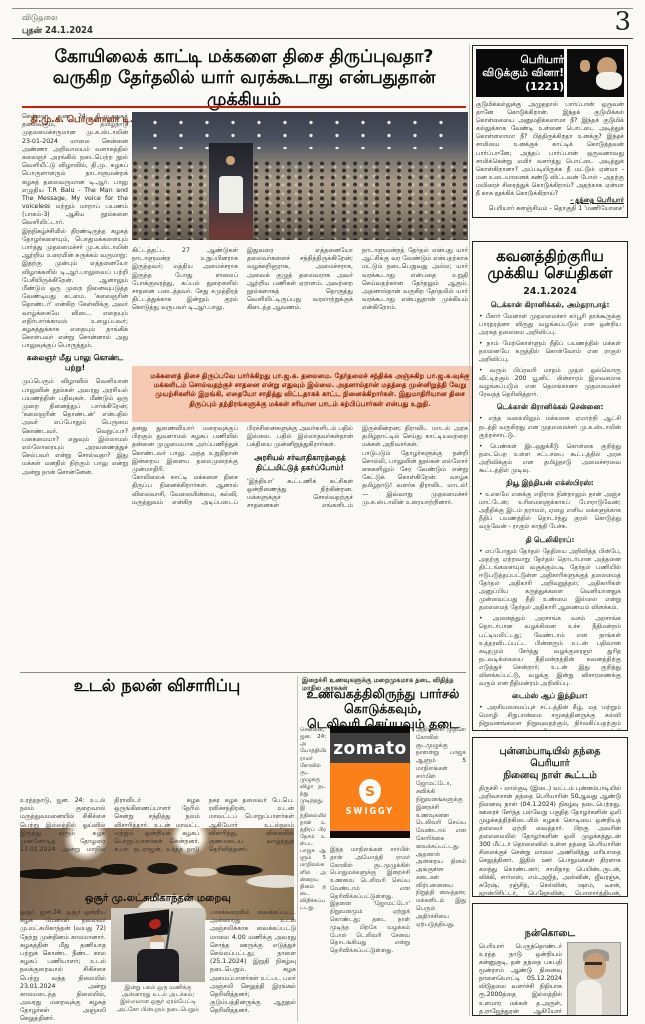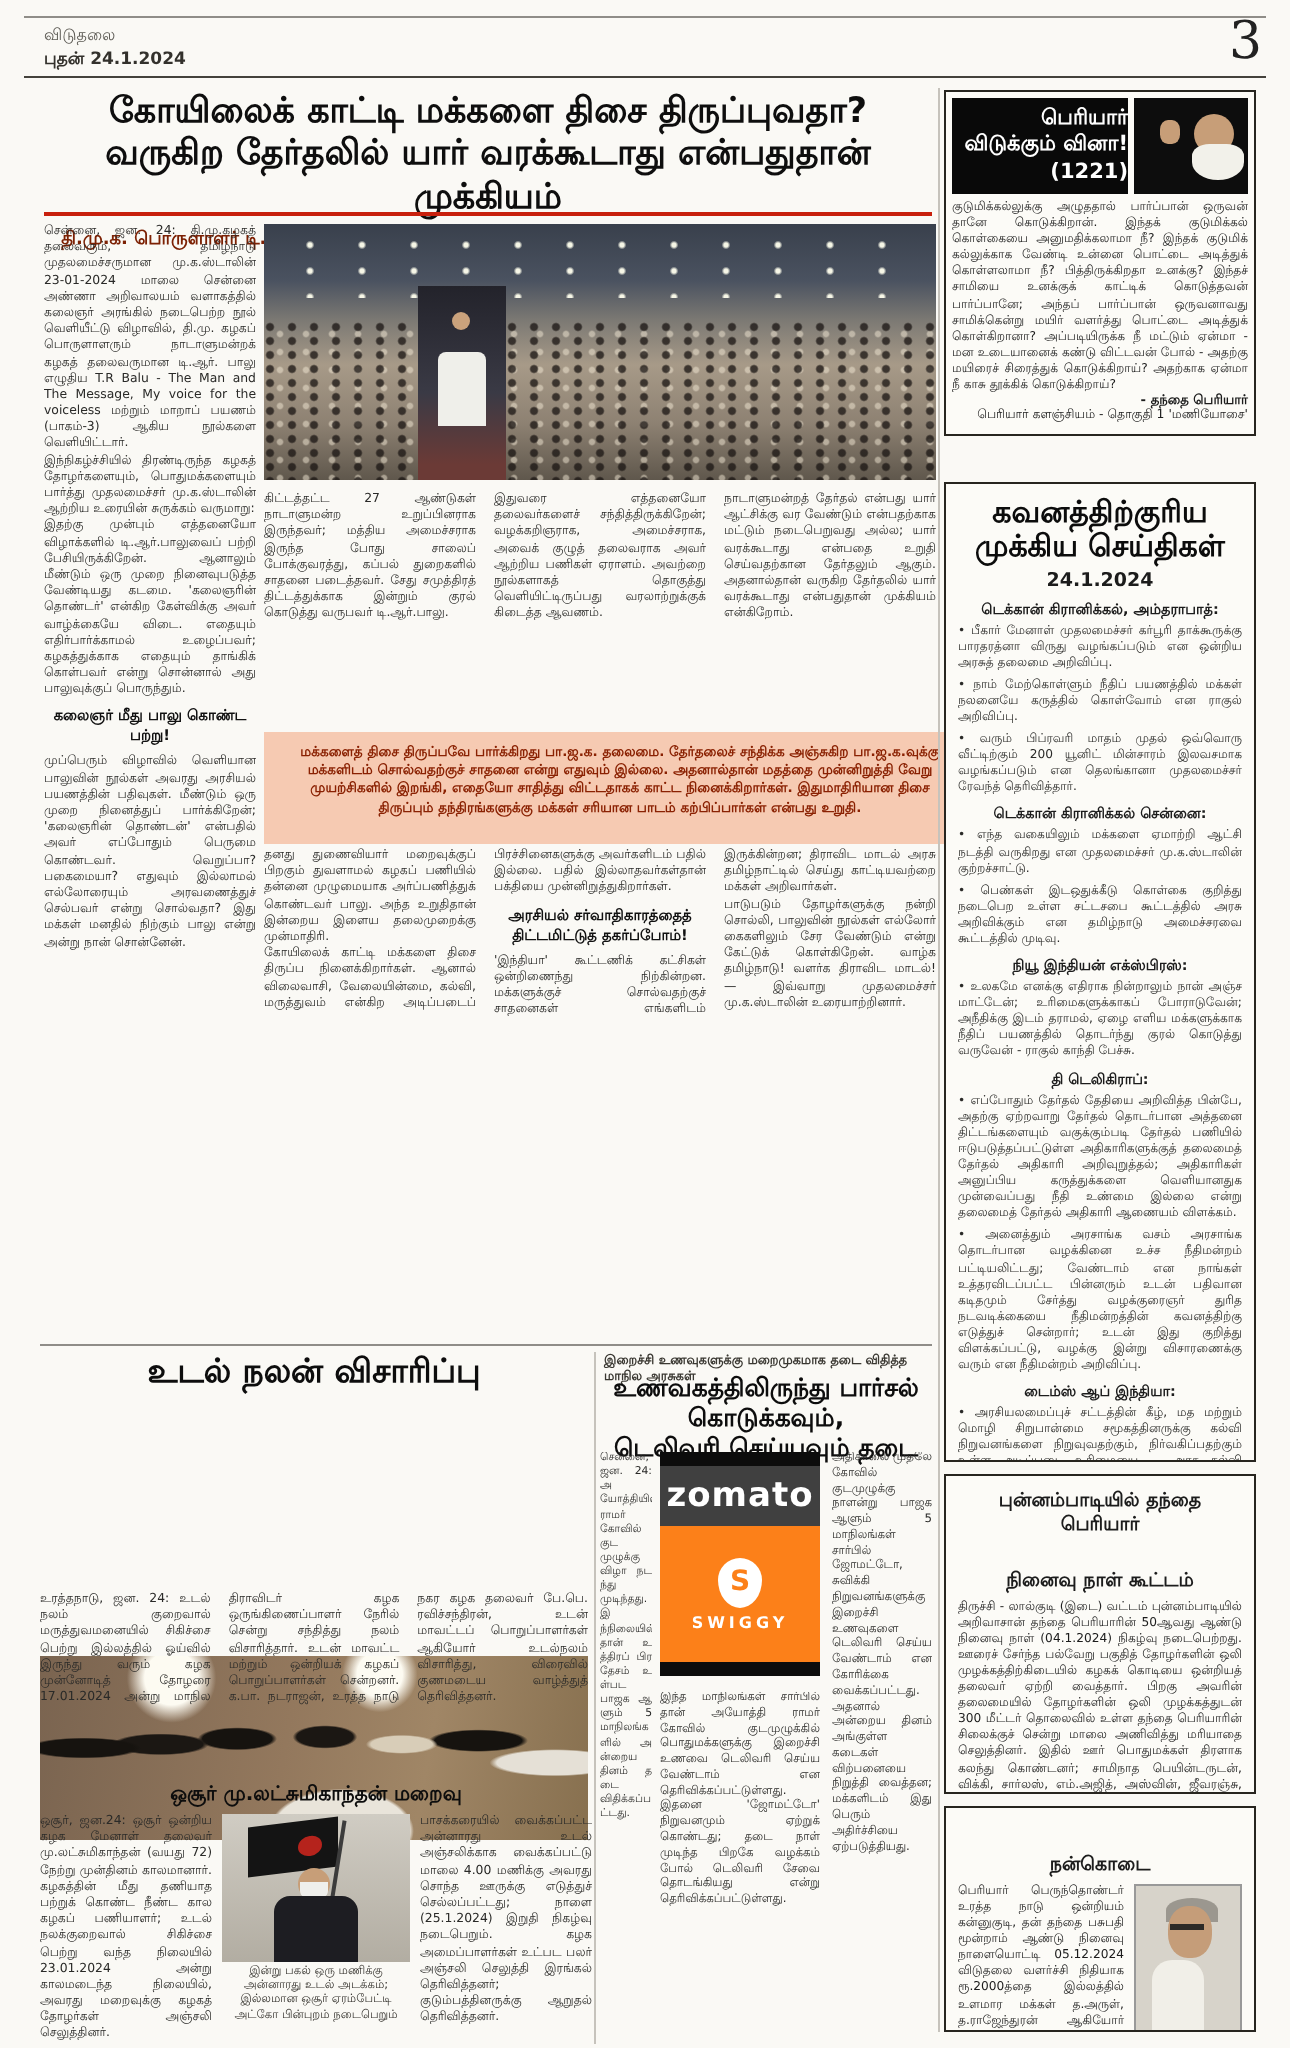--- a/index.html
+++ b/index.html
@@ -61,21 +61,21 @@
   .d-glass{position:absolute;left:33%;top:27%;width:17px;height:3px;background:#2e2a26;}
   .d-shirt{position:absolute;left:16%;top:52%;width:50%;height:48%;border-radius:10px 10px 0 0;background:#f1efe8;}
   .photo-periyar{background:#0d0d0d;}
   .p-face{position:absolute;left:52%;top:16%;width:20px;height:20px;border-radius:50%;background:#c79e78;}
   .p-beard{position:absolute;left:50%;top:48%;width:26px;height:18px;border-radius:40% 40% 60% 60%;background:#f2f1ea;}
   .p-hand{position:absolute;left:22%;top:22%;width:10px;height:12px;border-radius:40%;background:#c79e78;}
   
   .sbox{border:1px solid #27251f;background:#fcfbf7;box-sizing:border-box;}
   .pv-title{background:#090909;color:#fff;font-weight:bold;font-size:10.5px;line-height:1.25;
             display:flex;align-items:center;justify-content:center;text-align:right;padding:0;}
-  .sig{font-weight:bold;font-size:6.6px;text-align:right;}
+  .sig{font-weight:bold;font-size:6.6px;text-align:right;text-decoration:underline;}
   .src{font-size:6.2px;text-align:right;}
   .banner{background:#0b0b0b;color:#fff;font-weight:bold;font-size:8.4px;display:flex;
           align-items:center;justify-content:center;position:relative;}
   .banner-badge{position:absolute;left:2px;top:-3px;width:20px;height:20px;border-radius:50%;
           background:radial-gradient(circle at 35% 35%,#bbb,#666);border:2px solid #ddd;box-sizing:border-box;}
   .digest-title{font-weight:bold;font-size:15px;line-height:1.15;text-align:center;color:#0c0c0c;}
   .digest-date{font-weight:bold;font-size:9.5px;text-align:center;margin:2px 0 3px;}
   .digest-head{font-weight:bold;font-size:7.2px;text-align:center;margin:4px 0 2px;}
   .digest-b{font-size:6.1px;line-height:1.33;text-align:justify;margin:0 0 3px;color:#2a2a28;}
   .digest-b:before{content:"•  ";}
@@ -219,21 +219,21 @@
     <div class="digest-b">உலகமே எனக்கு எதிராக நின்றாலும் நான் அஞ்ச மாட்டேன்; உரிமைகளுக்காகப் போராடுவேன்; அநீதிக்கு இடம் தராமல், ஏழை எளிய மக்களுக்காக நீதிப் பயணத்தில் தொடர்ந்து குரல் கொடுத்து வருவேன் - ராகுல் காந்தி பேச்சு.</div>
     <div class="digest-head">தி டெலிகிராப்:</div>
     <div class="digest-b">எப்போதும் தேர்தல் தேதியை அறிவித்த பின்பே, அதற்கு ஏற்றவாறு தேர்தல் தொடர்பான அத்தனை திட்டங்களையும் வகுக்கும்படி தேர்தல் பணியில் ஈடுபடுத்தப்பட்டுள்ள அதிகாரிகளுக்குத் தலைமைத் தேர்தல் அதிகாரி அறிவுறுத்தல்; அதிகாரிகள் அனுப்பிய கருத்துக்களை வெளியானதுக முன்வைப்பது நீதி உண்மை இல்லை என்று தலைமைத் தேர்தல் அதிகாரி ஆணையம் விளக்கம்.</div>
     <div class="digest-b">அனைத்தும் அரசாங்க வசம் அரசாங்க தொடர்பான வழக்கினை உச்ச நீதிமன்றம் பட்டியலிட்டது; வேண்டாம் என நாங்கள் உத்தரவிடப்பட்ட பின்னரும் உடன் பதிவான கடிதமும் சேர்த்து வழக்குரைஞர் துரித நடவடிக்கையை நீதிமன்றத்தின் கவனத்திற்கு எடுத்துச் சென்றார்; உடன் இது குறித்து விளக்கப்பட்டு, வழக்கு இன்று விசாரணைக்கு வரும் என நீதிமன்றம் அறிவிப்பு.</div>
     <div class="digest-head">டைம்ஸ் ஆப் இந்தியா:</div>
     <div class="digest-b">அரசியலமைப்புச் சட்டத்தின் கீழ், மத மற்றும் மொழி சிறுபான்மை சமூகத்தினருக்கு கல்வி நிறுவனங்களை நிறுவுவதற்கும், நிர்வகிப்பதற்கும் உள்ள அடிப்படை உரிமையை — அரசு கல்வி நிறுவனங்களின் பட்டங்கள், உதவித்தொகை மற்றும் ஆசிரியர்களின் தேவைகள் மற்றும் அரசு உதவி ஆகியவற்றை முன்னிட்டு — வேறு சட்டங்களுக்கு அடிபணிய வைக்க முடியாது என்று உச்ச நீதிமன்றம் கூறியுள்ளது.</div>
 
   </div>
 
   <div class="abs sbox" style="left:472px;top:737px;width:156px;height:160px;padding:4px 6px;overflow:hidden;">
-    <div class="sb-head" style="margin-bottom:16px;">புன்னம்பாடியில் தந்தை பெரியார்</div>
+    <div class="sb-head" style="margin-bottom:0;">புன்னம்பாடியில் தந்தை பெரியார்</div>
     <div class="sb-head" style="margin-top:0;">நினைவு நாள் கூட்டம்</div>
     <div class="small-flow flow" style="text-align:justify;">திருச்சி - லால்குடி (இடை) வட்டம் புன்னம்பாடியில் அறிவாசான் தந்தை பெரியாரின் 50ஆவது ஆண்டு நினைவு நாள் (04.1.2024) நிகழ்வு நடைபெற்றது. ஊரைச் சேர்ந்த பல்வேறு பகுதித் தோழர்களின் ஒலி முழக்கத்திற்கிடையில் கழகக் கொடியை ஒன்றியத் தலைவர் ஏற்றி வைத்தார். பிறகு அவரின் தலைமையில் தோழர்களின் ஒலி முழக்கத்துடன் 300 மீட்டர் தொலைவில் உள்ள தந்தை பெரியாரின் சிலைக்குச் சென்று மாலை அணிவித்து மரியாதை செலுத்தினர். இதில் ஊர் பொதுமக்கள் திரளாக கலந்து கொண்டனர்; சாமிநாத பெயின்டருடன், விக்கி, சார்லஸ், எம்.அஜித், அஸ்வின், ஜீவரஞ்சு, சுரேஷ், ரஞ்சித், செல்வின், ஷாம், டீசன், ஜான்பிரிட்டர், பெஜோவின், பொலார்த்தியன், ஞானச்செல்லா ஆகியோர் கலந்து கொண்டனர்; கலிஞர் பொற்செடியன் ஒலி முழக்கமிட்டு நன்றி கூறினார்.</div>
   </div>
 
   <div class="abs sbox" style="left:472px;top:903px;width:156px;height:113px;padding:20px 6px;overflow:hidden;">
     <div class="sb-head">நன்கொடை</div>
     <div style="display:flex;gap:5px;">
       <div class="small-flow flow" style="flex:1;text-align:justify;">பெரியார் பெருந்தொண்டர் உரத்த நாடு ஒன்றியம் கன்னுகுடி, தன் தந்தை பசுபதி மூன்றாம் ஆண்டு நினைவு நாளையொட்டி 05.12.2024 விடுதலை வளர்ச்சி நிதியாக ரூ.2000த்தை இல்லத்தில் உளமார மக்கள் த.அருள், த.ராஜேந்துரன் ஆகியோர் மூலம் ஒன்றியச் செயலாளர் உரத்தநாடு குமரேசனிடம் வழங்கினர்.</div>
       <div class="photo photo-donor" style="width:52px;height:72px;border:1px solid #999;">
         <div class="d-shirt"></div>

